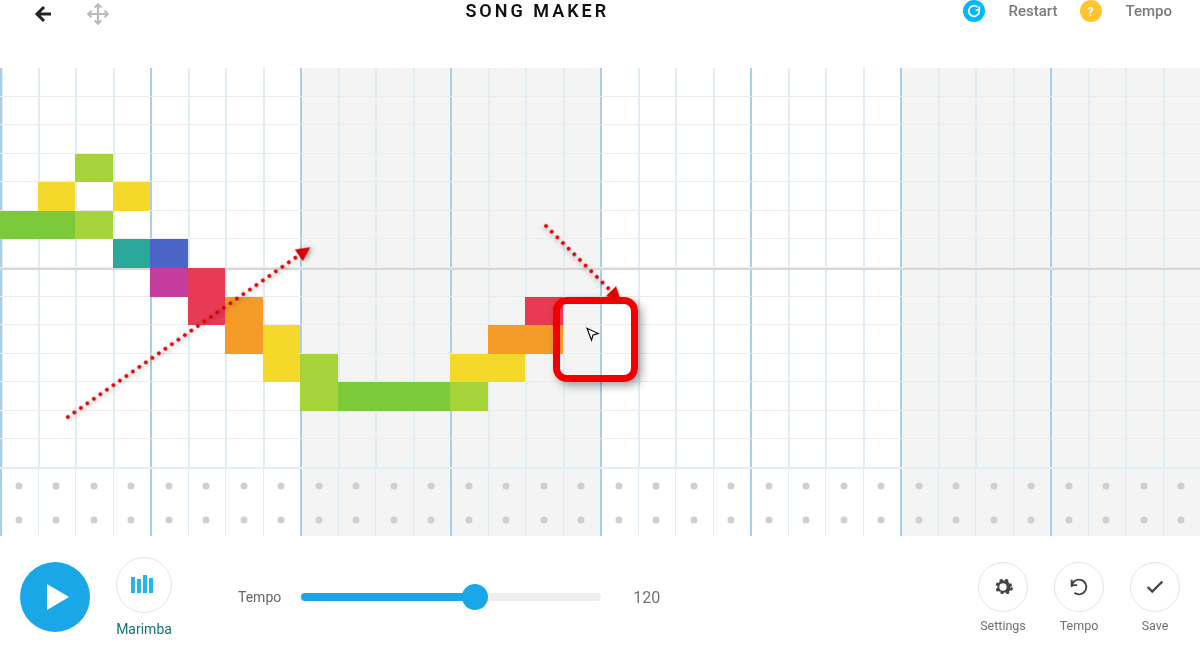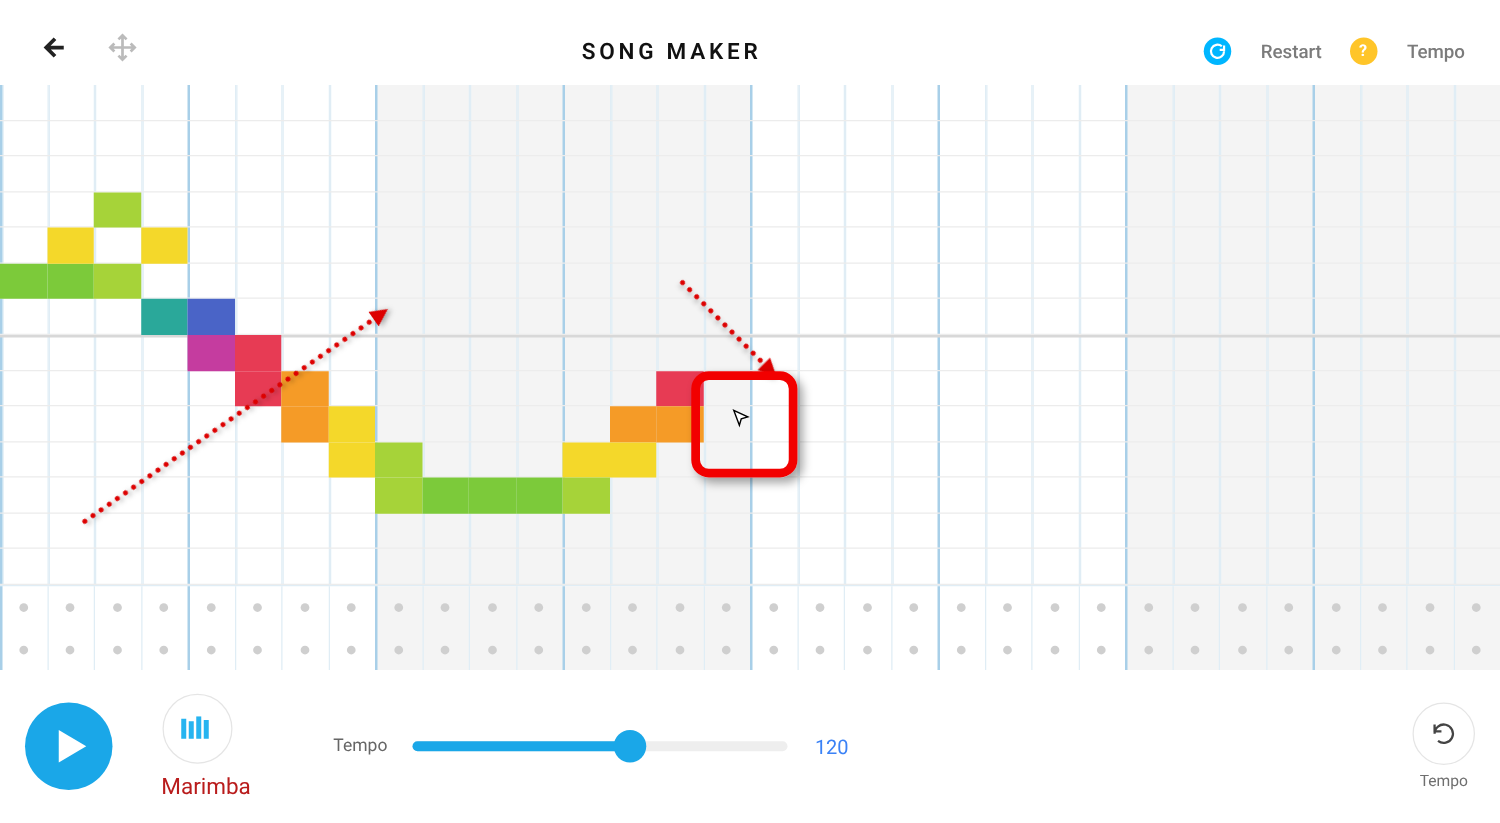--- a/index.html
+++ b/index.html
@@ -1,19 +1,19 @@
 <!DOCTYPE html>
 <html><head>
 <meta charset="utf-8">
 <style>
   * { box-sizing: border-box; margin: 0; padding: 0; font-family: -apple-system, BlinkMacSystemFont, "Segoe UI", Roboto, Helvetica, Arial, sans-serif; }
   body { width: 1200px; height: 658px; background: #fff; overflow: hidden; position: relative; }
 
   
-  .header { height: 68px; display: flex; align-items: flex-end; justify-content: space-between; padding: 16px 28px; }
+  .header { height: 68px; display: flex; align-items: flex-start; justify-content: space-between; padding: 0 28px; }
   .header-left { display:flex; gap: 28px; align-items:center; }
   .icon-btn { width: 28px; height: 28px; display:flex; align-items:center; justify-content:center; color:#222; }
   .title { font-size: 18px; letter-spacing: 3px; color:#111; font-weight:600; flex:1; text-align:center;}
   .header-right { display:flex; gap: 22px; align-items:center; }
   .hlink { display:flex; align-items:center; gap:24px; color:#7b7b7b; font-weight:500; font-size:15px; cursor:pointer;}
   .hlink .circ { width:22px; height:22px; border-radius:50%; display:flex; align-items:center; justify-content:center; color:#fff; font-size:13px;}
   .restart-ic { background:#00b6ff;}
   .about-ic { background:#ffc529; font-weight:bold;}
 
   
@@ -45,27 +45,27 @@
   .arrow-dn { width:100px; transform:rotate(45deg); left:530px; top:190px; filter: drop-shadow(2px 2px 2px rgba(0,0,0,.3));}
   .hi-box { position:absolute; left:553px; top:229px; width:85px; height:85px; border:7px solid #f20000; border-radius:14px; box-shadow:4px 4px 8px rgba(0,0,0,.35);}
   .cursor { position:absolute; left:584px; top:258px; font-size:18px; color:#000;}
 
   
   .footer { height: 122px; display:flex; align-items:center; padding: 0 20px; gap: 26px; }
   .play-btn { width:70px; height:70px; border-radius:50%; background:#1aa7e8; display:flex; align-items:center; justify-content:center; cursor:pointer;}
   .play-btn::before{content:""; border-left:22px solid #fff; border-top:13px solid transparent; border-bottom:13px solid transparent; margin-left:6px;}
   .inst { display:flex; flex-direction:column; align-items:center; gap:8px; }
   .inst .bub { width:56px; height:56px; border-radius:50%; border:1px solid #e5e5e5; display:flex; align-items:center; justify-content:center; color:#26b4f0; font-size:22px; cursor:pointer; background:#fff;}
-  .inst .lbl { font-size:18px; color:#b91c1c;margin-left:13px;}
+  .inst .lbl { font-size:14px; color:#0f766e;}
   .tempo-wrap { display:flex; align-items:center; gap:20px; margin-left:40px; }
   .tempo-lbl { font-size:14px; color:#666;}
   .slider { position:relative; width:300px; height:8px; border-radius:4px; background:#eee; cursor:pointer;}
   .slider-fill{ position:absolute; left:0; top:0; bottom:0; width:58%; background:#1aa7e8; border-radius:4px;}
   .slider-thumb{ position:absolute; left:58%; top:50%; transform:translate(-50%,-50%); width:26px; height:26px; border-radius:50%; background:#1aa7e8;}
-  .tempo-val{ font-size:16px; color:#3b82f6; margin-left:2px;}
+  .tempo-val{ font-size:16px; color:#737373; margin-left:12px;}
   .spacer{flex:1;}
   .fbtn { display:flex; flex-direction:column; align-items:center; gap:6px; }
   .fbtn .bub { width:50px; height:50px; border-radius:50%; border:1px solid #e5e5e5; display:flex; align-items:center; justify-content:center; color:#444; font-size:20px; cursor:pointer; background:#fff;}
   .fbtn .lbl{ font-size:12.5px; color:#6f6f6f;}
 
   svg { display:block; }
 </style>
 </head>
 <body>
 
@@ -316,19 +316,35 @@
       <div class="slider-fill"></div>
       <div class="slider-thumb"></div>
     </div>
     <div class="tempo-val">120</div>
   </div>
 
   <div class="spacer"></div>
 
   <div class="fbtn">
     <div class="bub">
+      <svg width="22" height="22" viewBox="0 0 24 24" fill="#444">
+          <path d="M12 8a4 4 0 1 0 0 8 4 4 0 0 0 0-8zm9 4l2 1-1 3-2-.5a8 8 0 0 1-1.5 1.5l.5 2-3 1-1-2a8 8 0 0 1-2 0l-1 2-3-1 .5-2A8 8 0 0 1 7 16.5L5 17l-1-3 2-1a8 8 0 0 1 0-2l-2-1 1-3 2 .5A8 8 0 0 1 8.5 6L8 4l3-1 1 2a8 8 0 0 1 2 0l1-2 3 1-.5 2A8 8 0 0 1 19 8.5l2-.5 1 3-2 1a8 8 0 0 1 0 2z"></path>
+        </svg>
+    </div>
+    <div class="lbl">Settings</div>
+  </div>
+  <div class="fbtn">
+    <div class="bub">
       <svg width="22" height="22" viewBox="0 0 24 24" fill="none" stroke="#444" stroke-width="2">
           <path d="M4 12a8 8 0 1 1 3 6.2M4 4v6h6"></path>
         </svg>
     </div>
     <div class="lbl">Tempo</div>
   </div>
+  <div class="fbtn">
+    <div class="bub">
+      <svg width="22" height="22" viewBox="0 0 24 24" fill="none" stroke="#444" stroke-width="2.5">
+          <path d="M4 12l5 5L20 6"></path>
+        </svg>
+    </div>
+    <div class="lbl">Save</div>
+  </div>
 </div>
 
 </body></html>

